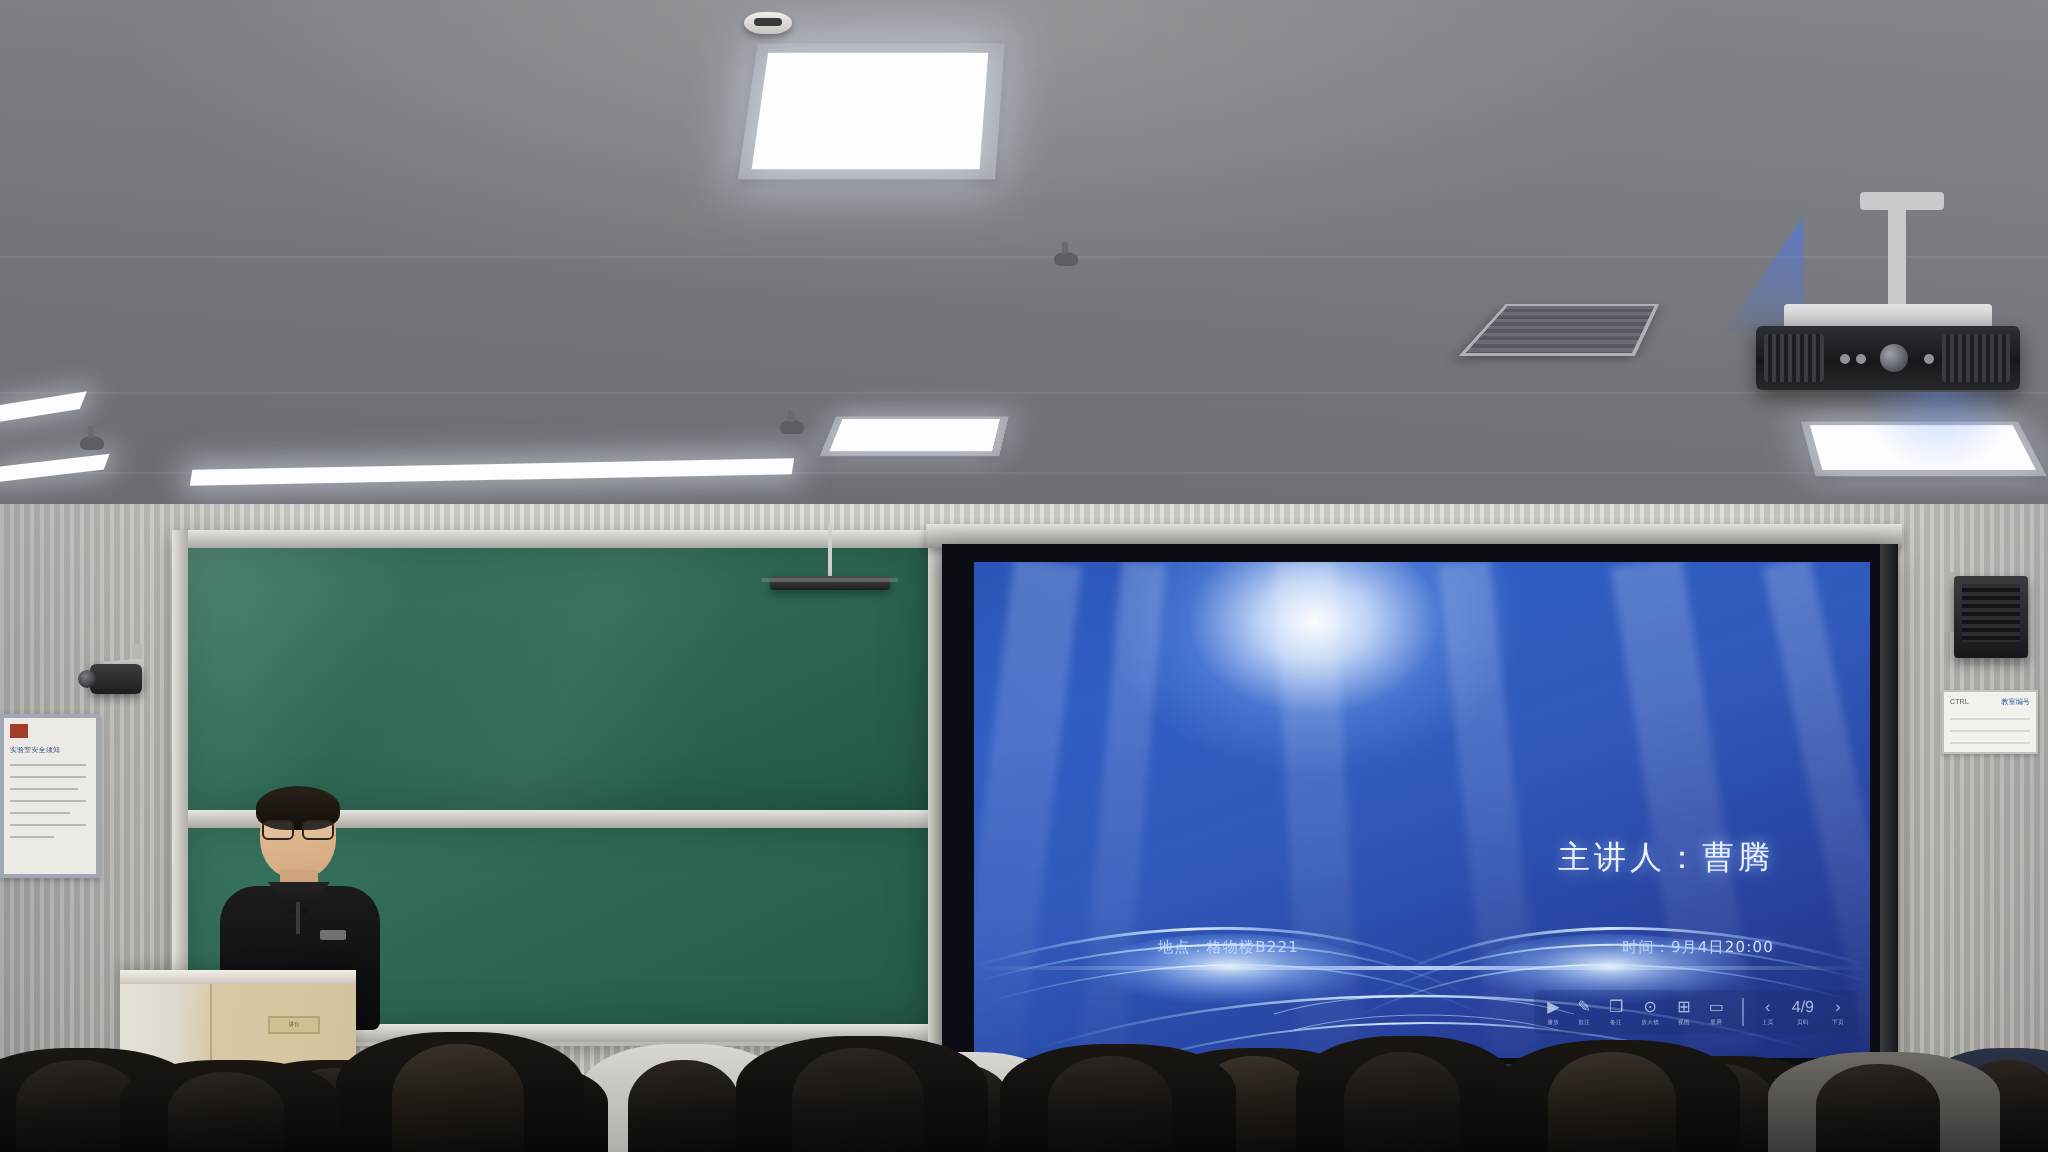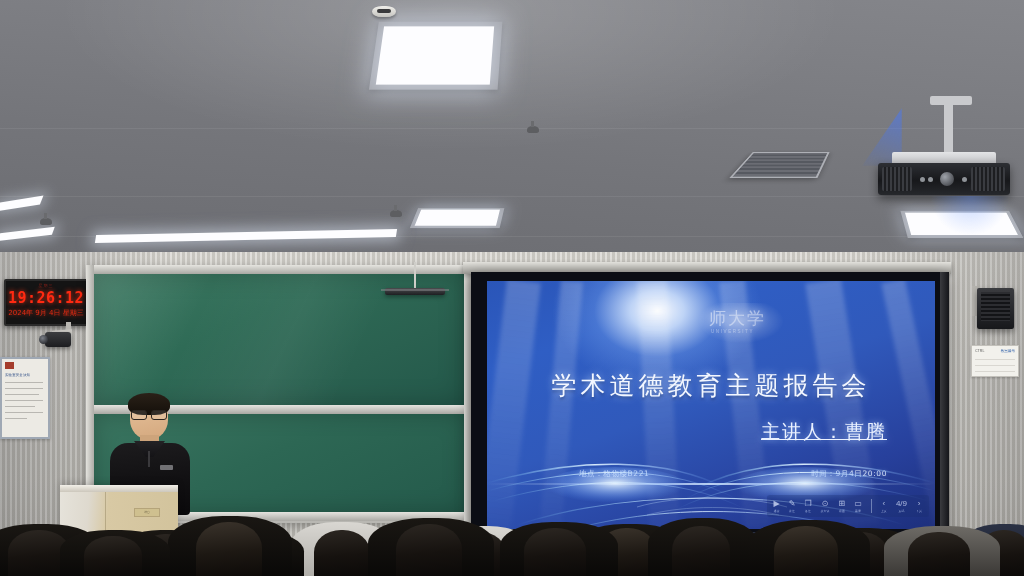--- a/index.html
+++ b/index.html
@@ -155,22 +155,22 @@
   .slide .logo i{position:absolute;left:10px;top:4px;font-style:normal;font-size:17px;
     font-family:"DejaVu Sans",sans-serif;color:rgba(255,255,255,.78);letter-spacing:2px;
     text-shadow:0 0 7px rgba(255,255,255,.8);}
   .slide .logo s{position:absolute;left:12px;top:26px;text-decoration:none;font-size:4.5px;
     color:rgba(255,255,255,.62);letter-spacing:1.6px;}
 
   .slide-title{position:absolute;left:0;top:88px;width:448px;text-align:center;
     font-family:"DejaVu Sans",sans-serif;font-size:25px;color:#f3f7ff;letter-spacing:4px;
     text-shadow:0 0 9px rgba(180,210,255,.85),0 2px 3px rgba(0,20,70,.5);}
   .slide-speaker{position:absolute;right:48px;top:138px;
-    font-family:"DejaVu Sans",sans-serif;font-size:19px;color:#eaf1ff;letter-spacing:2px;
-    text-shadow:0 0 7px rgba(170,205,255,.8);text-decoration:underline;}
+    font-family:"DejaVu Sans",sans-serif;font-size:16px;color:#eaf1ff;letter-spacing:2px;
+    text-shadow:0 0 7px rgba(170,205,255,.8);}
   .slide-place{position:absolute;left:92px;top:188px;font-family:"DejaVu Sans",sans-serif;
     font-size:7.5px;color:rgba(230,240,255,.88);letter-spacing:.6px;text-shadow:0 0 4px rgba(160,200,255,.7);}
   .slide-time{position:absolute;right:48px;top:188px;font-family:"DejaVu Sans",sans-serif;
     font-size:7.5px;color:rgba(230,240,255,.88);letter-spacing:.6px;text-shadow:0 0 4px rgba(160,200,255,.7);}
 
   
   .swoosh{position:absolute;bottom:-22px;left:0;width:448px;height:96px;overflow:hidden;}
   .slide-bottombar{position:absolute;left:0;bottom:44px;width:448px;height:2px;
     background:linear-gradient(90deg,rgba(255,255,255,0),rgba(210,230,255,.85),rgba(255,255,255,0));}
 
@@ -276,25 +276,20 @@
     <span class="led" style="left:42px;"></span>
     <span class="led" style="left:50px;"></span>
     <span class="led" style="left:84px;"></span>
   </div>
   <div class="proj-glow"></div>
 
   <div class="wall-back"></div>
   <div class="wall-ribs"></div>
   <div class="wall-shade"></div>
 
-  <div class="clock">
-    <div class="tiny">星期三</div>
-    <div class="time">19:26:12</div>
-    <div class="date">2024年 9月 4日 星期三</div>
-  </div>
 
   <div class="cam-mount"></div>
   <div class="cam-arm"></div>
   <div class="cam-body"></div>
 
   <div class="notice">
     <span class="nhdr"></span>
     <span class="nt">实验室安全须知</span>
     <span class="nline" style="top:23px;width:38px;"></span>
     <span class="nline" style="top:29px;width:38px;"></span>
@@ -334,26 +329,21 @@
 
   <div class="slide">
 
     <div class="ray" style="left:20px;width:34px;transform:rotate(7deg);"></div>
     <div class="ray" style="left:74px;width:22px;transform:rotate(5deg);"></div>
     <div class="ray" style="left:150px;width:30px;transform:rotate(-3deg);"></div>
     <div class="ray" style="left:232px;width:26px;transform:rotate(-6deg);"></div>
     <div class="ray" style="left:318px;width:36px;transform:rotate(-9deg);"></div>
     <div class="ray" style="left:394px;width:24px;transform:rotate(-12deg);"></div>
 
-    <div class="logo">
-      <i>师大学</i>
-      <s>UNIVERSITY</s>
-    </div>
-
-    <div class="slide-title">学术道德教育主题报告会</div>
+
     <div class="slide-speaker">主讲人：曹腾</div>
     <div class="slide-place">地点：格物楼B221</div>
     <div class="slide-time">时间：9月4日20:00</div>
 
     <div class="slide-bottombar"></div>
 
     <div class="swoosh">
       <svg width="448" height="96" viewBox="0 0 448 96">
         <defs>
           <linearGradient id="sw" x1="0" y1="0" x2="1" y2="0">

